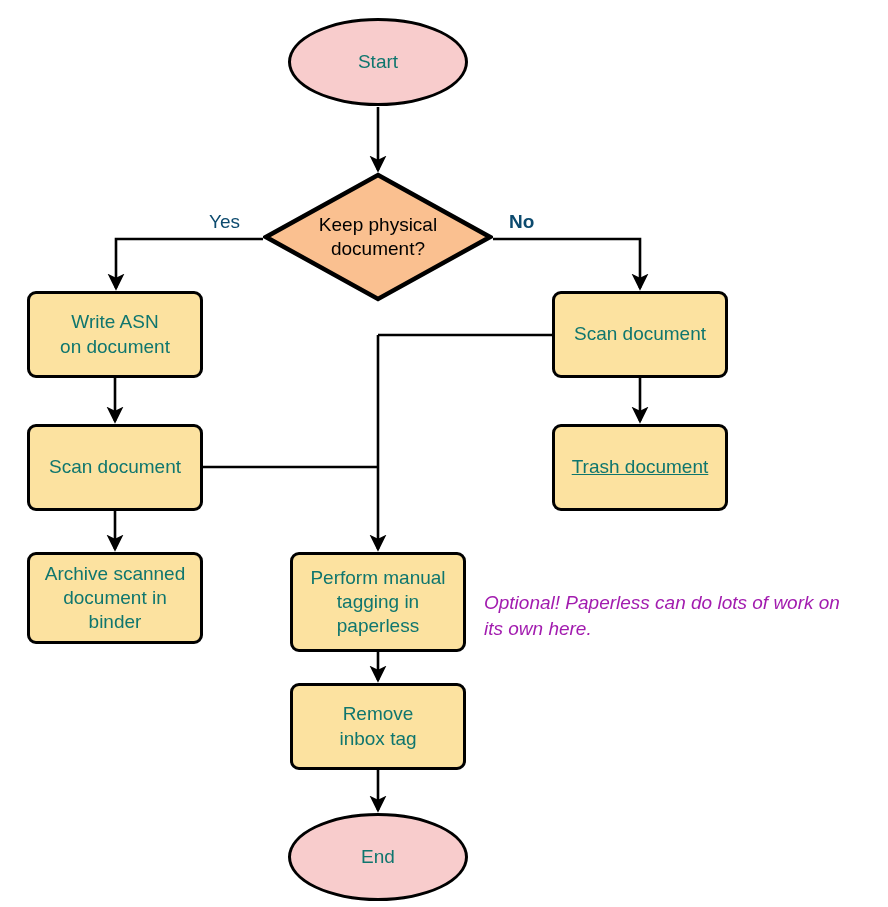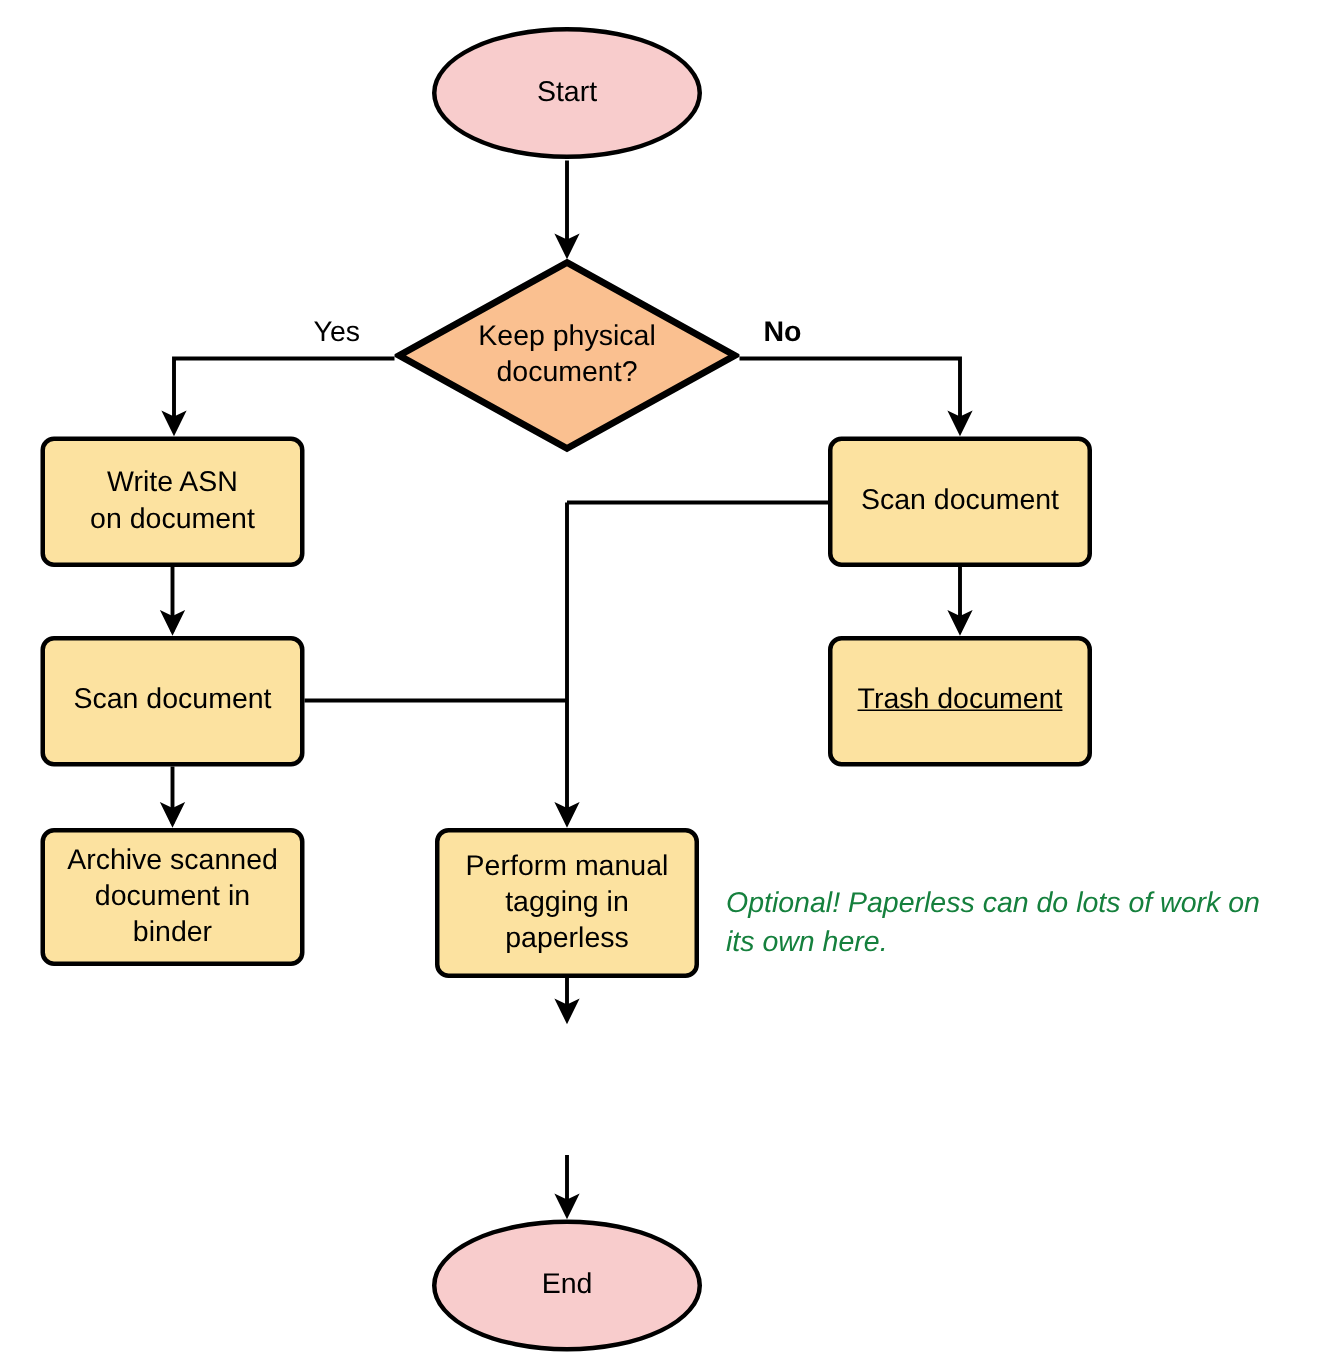--- a/index.html
+++ b/index.html
@@ -25,43 +25,43 @@
     width: 888px;
     height: 907px;
   }
   .node {
     position: absolute;
     box-sizing: border-box;
     display: flex;
     align-items: center;
     justify-content: center;
     text-align: center;
-    color: #000000;
+    color: #0f766e;
     font-size: 19px;
     line-height: 1.28;
     white-space: pre-line;
   }
   .node.terminator {
     border-radius: 50%;
     border: 3.5px solid #000000;
   }
   .node.process {
     border-radius: 9px;
     border: 3.5px solid #000000;
   }
   .edge-label {
     position: absolute;
-    color: #000000;
+    color: #0c4a6e;
     font-size: 19px;
     line-height: 1.2;
     white-space: nowrap;
   }
   .annotation {
     position: absolute;
-    color: #15803d;
+    color: #a21caf;
     font-size: 19px;
     font-style: italic;
     line-height: 1.35;
     white-space: pre-line;
   }
 </style>
 </head>
 <body>
 
 <div id="canvas">
@@ -138,20 +138,24 @@
   <div class="node process" style="left:552px; top:424px; width:176px; height:87px; background:#fce2a0;text-decoration:underline;">
     <span>Trash document</span>
   </div>
 
   <div class="node process" style="left:290px; top:552px; width:176px; height:100px; background:#fce2a0;">
     <span>Perform manual
 tagging in
 paperless</span>
   </div>
 
+  <div class="node process" style="left:290px; top:683px; width:176px; height:87px; background:#fce2a0;">
+    <span>Remove
+inbox tag</span>
+  </div>
 
   <div class="node terminator" style="left:288px; top:813px; width:180px; height:88px; background:#f8cccc;">
     <span>End</span>
   </div>
 
   <div class="annotation" style="left:484px; top:590px; width:400px;">Optional! Paperless can do lots of work on
 its own here.</div>
 
 </div>
 

